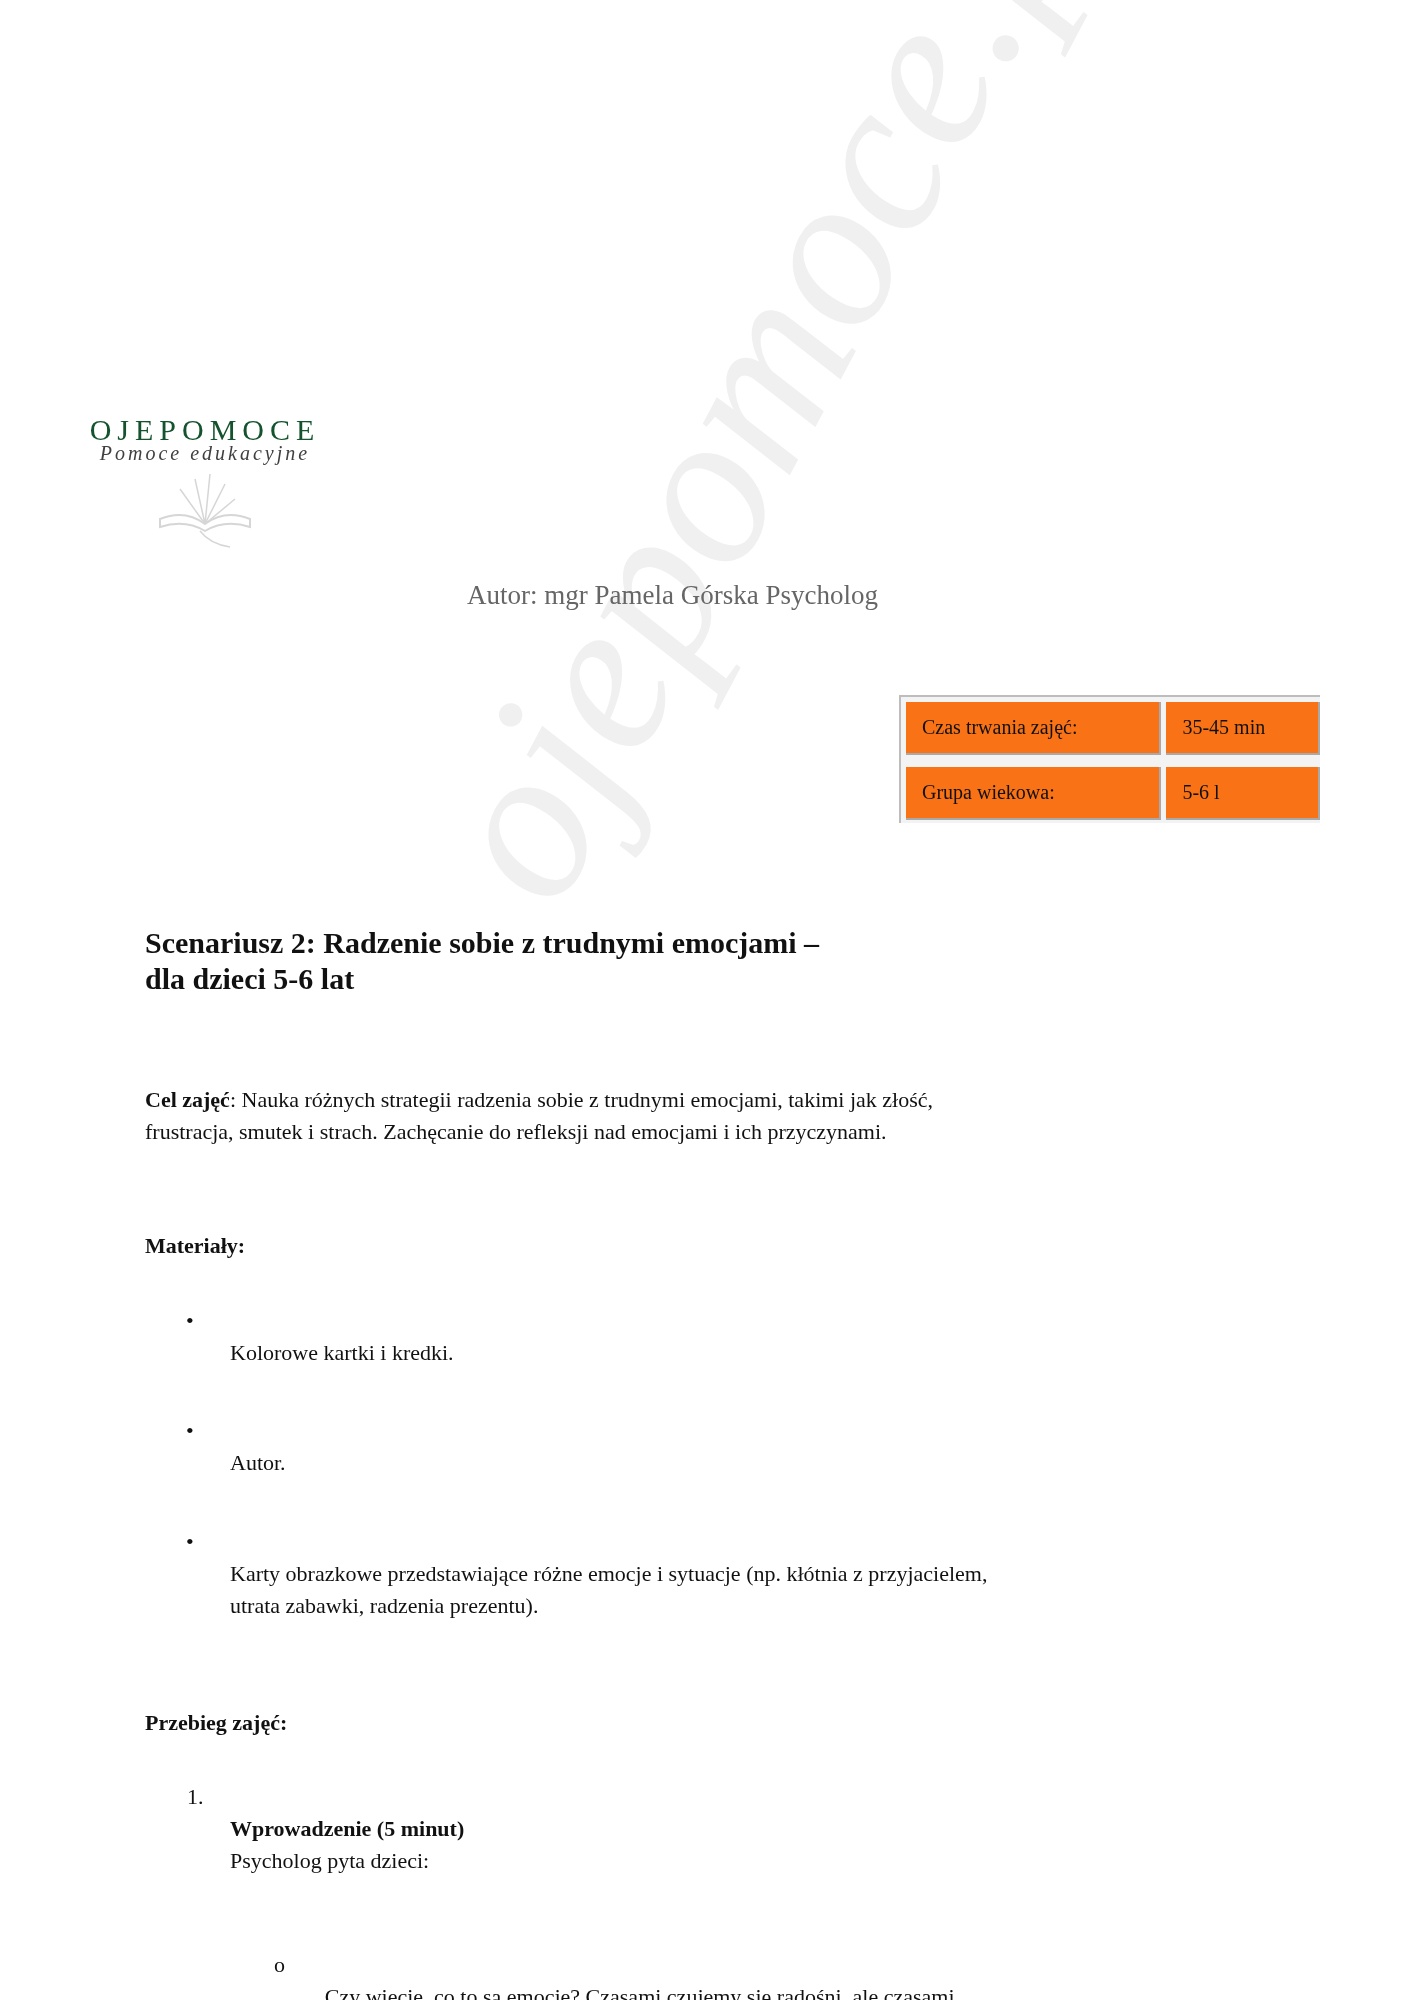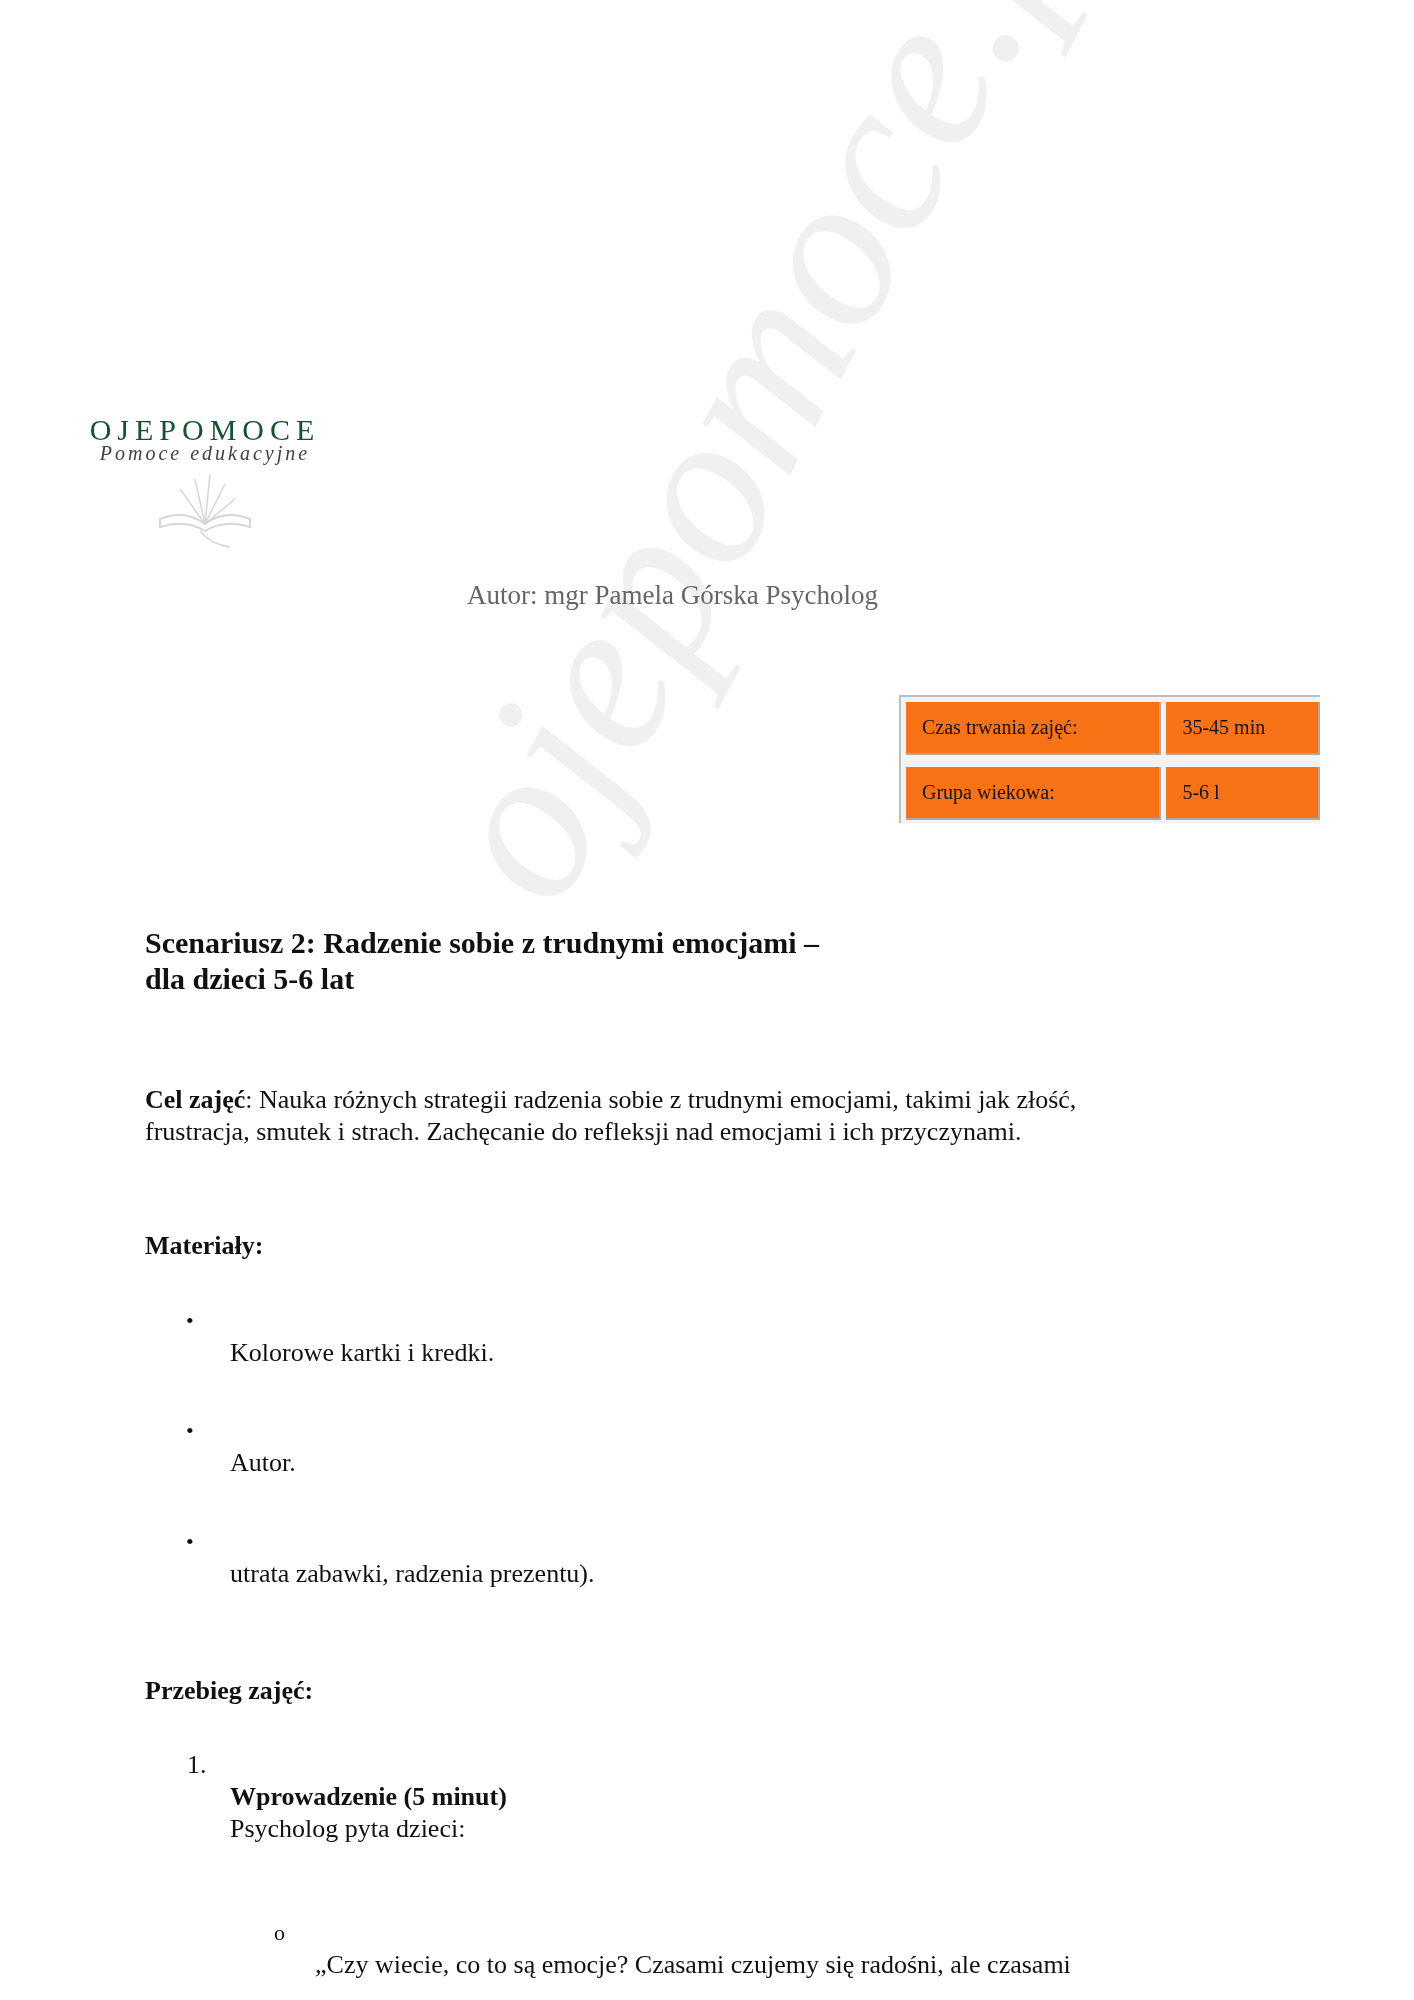--- a/index.html
+++ b/index.html
@@ -12,21 +12,21 @@
   .author { left:467px; top:440px; font-size:27px; color:#666; }
   .info-table { left:899px; top:524px; width:421px; height:128px; background:#f3f3f3;
                 border-top:2px solid #bdbdbd; border-left:2px solid #bdbdbd; box-sizing:border-box; }
   .info-row { display:flex; height:60px; margin-top:5px; }
   .info-cell { height:53px; box-sizing:border-box; background:#f97316;
                border-right:2px solid #a9a9a9; border-bottom:2px solid #a9a9a9;
                font-size:20px; line-height:50px; padding-left:16px; }
   .c1 { width:258px; margin-left:5px; }
   .c2 { width:155px; margin-left:5px; }
   .title { left:145px; top:626px; font-size:30px; font-weight:bold; line-height:36px; }
-  .text { font-size:26px; line-height:32px; }
+  .text { font-size:22px; line-height:32px; }
   .goal { left:145px; top:713px; width:1100px; }
   .h { font-weight:bold; }
   .materials-h { left:145px; top:795px; }
   .bullet { left:186px; font-size:22px; }
   .bitem { left:230px; width:1000px; }
   .process-h { left:145px; top:1016px; }
   .num { left:187px; }
   .sub { left:230px; width:1000px; }
   .circle { left:274px; font-size:22px; }
   .ctext { left:315px; width:920px; }
@@ -75,20 +75,21 @@
 <div class="abs text h materials-h content">Materiały:</div>
 
 <div class="abs text bullet content" style="top:838px;">•</div>
 <div class="abs text bitem content" style="top:838px;">Kolorowe kartki i kredki.</div>
 
 <div class="abs text bullet content" style="top:884px;">•</div>
 <div class="abs text bitem content" style="top:884px;">Autor.</div>
 
 <div class="abs text bullet content" style="top:931px;">•</div>
 <div class="abs text bitem content" style="top:931px;">
+  <div>Karty obrazkowe przedstawiające różne emocje i sytuacje (np. kłótnia z przyjacielem,</div>
   <div>utrata zabawki, radzenia prezentu).</div>
 </div>
 
 <div class="abs text h process-h content">Przebieg zajęć:</div>
 
 <div class="abs text num content" style="top:1058px;">1.</div>
 <div class="abs text sub content" style="top:1058px;">
   <div class="h">Wprowadzenie (5 minut)</div>
   <div>Psycholog pyta dzieci:</div>
 </div>

